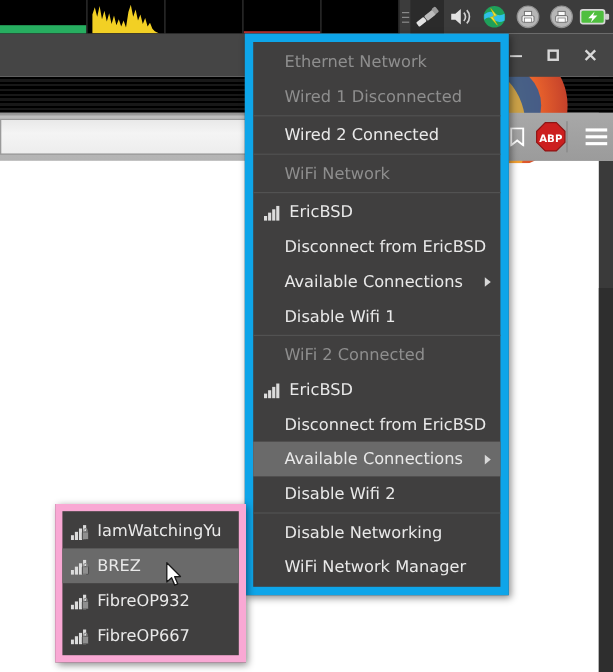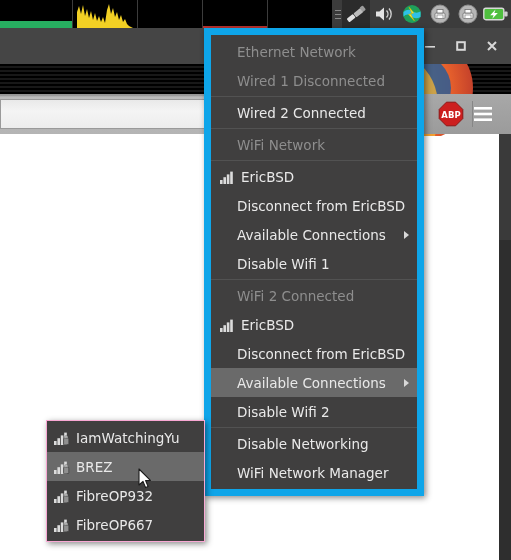--- a/index.html
+++ b/index.html
@@ -53,21 +53,21 @@
     position:absolute;left:0;top:94px;width:511px;height:40px;
     background:linear-gradient(to bottom,#9c9c9c 0px,#8f8f8f 1px,#bdbdbd 3px,#b4b4b4 100%);
   }
   #urlbar{
     position:absolute;left:0;top:99px;width:404px;height:30px;
     background:linear-gradient(to bottom,#e9e9e9,#f4f4f4 40%,#ededed);
     border:1px solid #9a9a9a;box-sizing:border-box;
   }
   #navright{position:absolute;right:0;top:94px;width:107px;height:40px;
     background:linear-gradient(to bottom,#a8a8a8,#9b9b9b);display:flex;align-items:center;}
-  .nav-ic{width:34px;height:40px;display:flex;align-items:center;justify-content:flex-start;}
+  .nav-ic{width:34px;height:40px;display:flex;align-items:center;justify-content:flex-end;}
   .nav-div{width:1px;height:26px;background:#868686;}
   #contentwhite{position:absolute;left:0;top:134px;width:511px;height:426px;background:#fff;}
   #browser-logo{
     position:absolute;right:0;top:40px;width:96px;height:96px;overflow:hidden;pointer-events:none;
   }
   #rightdark{position:absolute;right:0;top:64px;width:12px;height:496px;background:#3a3a3a;}
   #rightdark2{position:absolute;right:0;top:240px;width:12px;height:320px;background:#2e2e2e;}
 
   
   #netmenu{
@@ -88,21 +88,21 @@
   .mi.hdr .lbl{padding-left:18px;}
   .mi.sel{background:#6a6a6a;}
   .mi .arrow{position:absolute;right:8px;top:50%;transform:translateY(-50%);
     width:0;height:0;border-left:5px solid #d8d8d8;border-top:4px solid transparent;
     border-bottom:4px solid transparent;}
   .sep{height:1px;background:#525252;margin:1px 0;}
 
   
   #submenu{
     position:absolute;left:46px;top:420px;width:159px;
-    background:#403f3f;border:1px solid #f9a8d4;box-sizing:border-box;
+    background:#403f3f;border:6px solid #f9a8d4;box-sizing:border-box;
     box-shadow:2px 2px 6px rgba(0,0,0,.45);padding:2px 0;
   }
   #submenu .mi{font-size:13.5px;padding-left:6px;}
   #submenu .mi .ico{margin-right:5px;}
 
   
   #cursor{position:absolute;left:138px;top:468px;width:14px;height:22px;}
 </style>
 </head>
 <body>

